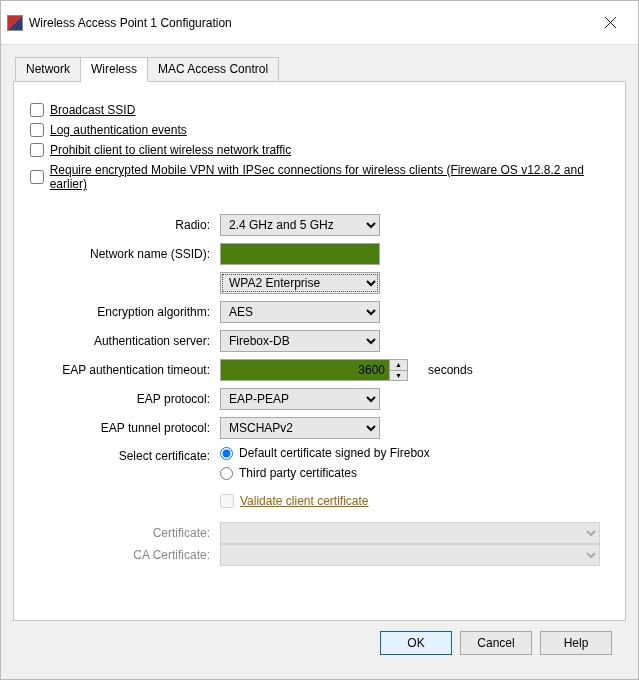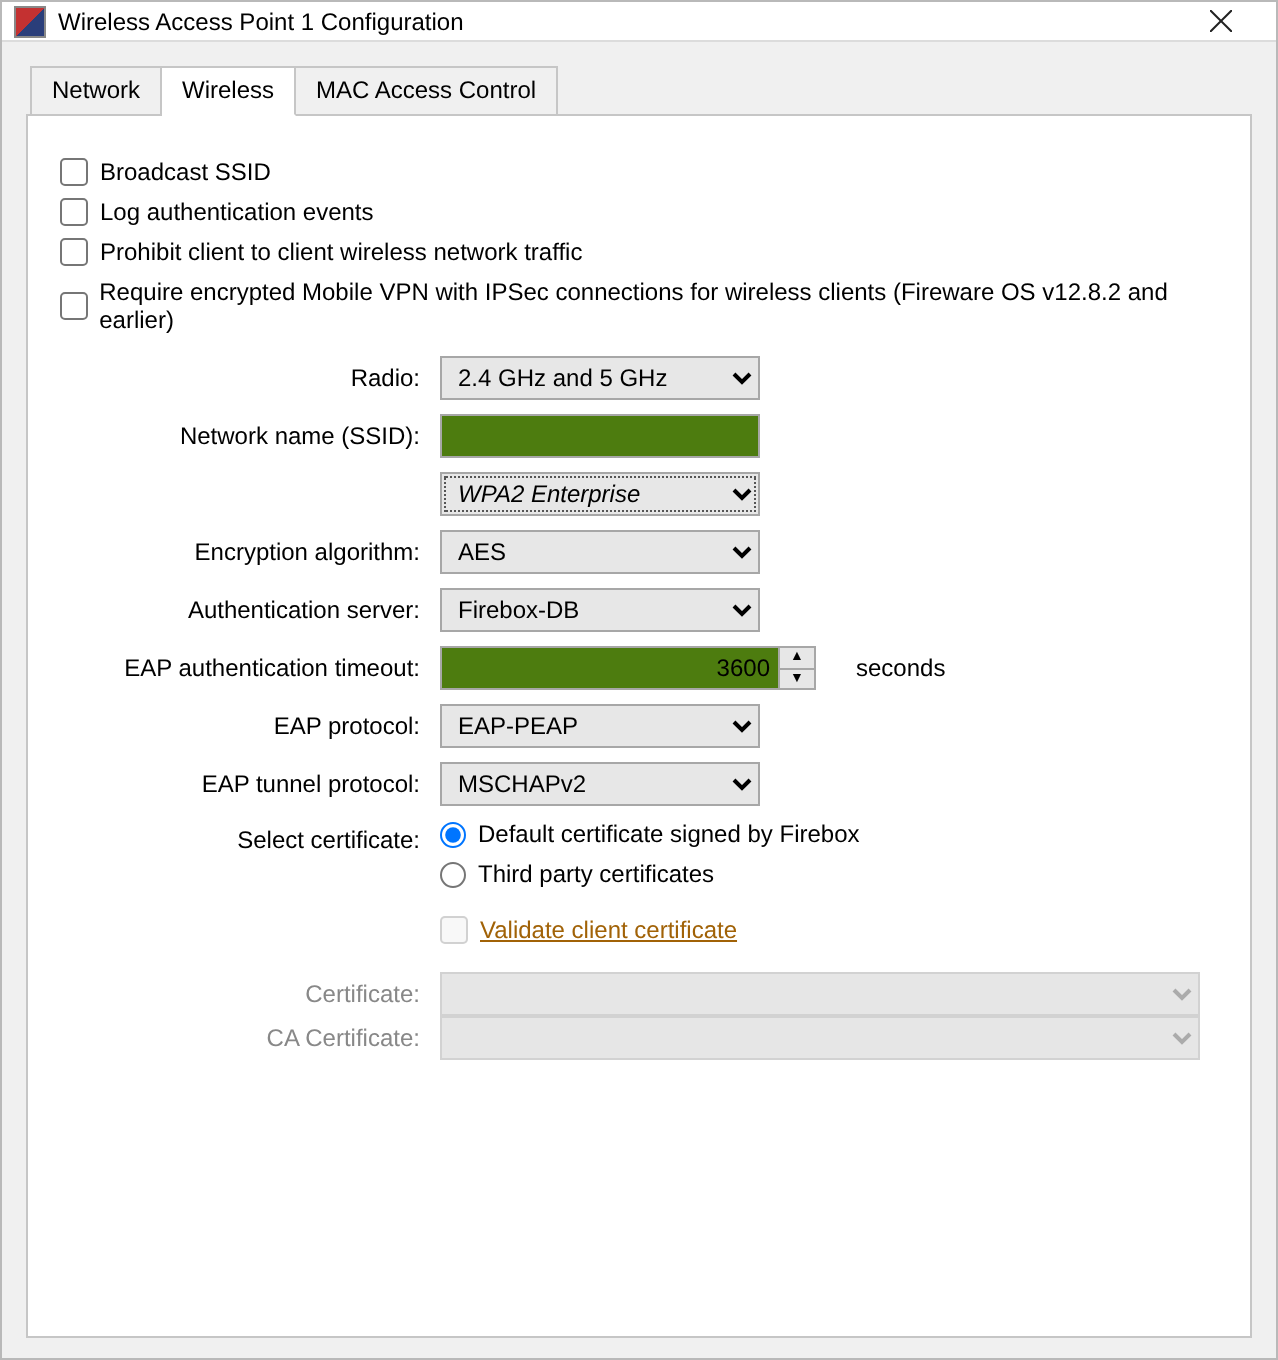--- a/index.html
+++ b/index.html
@@ -10,21 +10,21 @@
     background: #fff;
     color: #000;
   }
   .window {
     width: 639px; height: 680px;
     border: 1px solid #b9b9b9;
     background: #fff;
     display: flex; flex-direction: column;
   }
   .titlebar {
-    height: 20px;
+    height: 44px;
     display: flex; align-items: center;
     padding: 0 8px 0 6px;
     border-bottom: 1px solid #dcdcdc;
     background: #fff;
   }
   .titlebar .app-icon {
     width: 16px; height: 16px;
     margin-right: 6px;
     background: linear-gradient(135deg,#c43131 0 50%,#2a3e7a 50% 100%);
     border: 1px solid #888;
@@ -72,21 +72,21 @@
     margin-top: -1px;
     padding: 18px 16px 16px 16px;
     overflow: auto;
   }
   .check-row {
     display: flex; align-items: center;
     gap: 6px;
     padding: 3px 0;
     font-size: 12px;
   }
-  .group-checks { margin-bottom: 8px; }
+  .group-checks { margin-bottom: 20px; text-decoration: underline; }
   input[type=checkbox] {
     width: 14px; height: 14px;
     margin: 0;
     accent-color: #555;
   }
   .form-grid {
     display: grid;
     grid-template-columns: 190px 200px auto;
     row-gap: 7px;
     align-items: center;
@@ -201,21 +201,21 @@
       <div class="form-grid">
 
         <div class="fld-label">Radio:</div>
         <div class="ctl"><select><option>2.4 GHz and 5 GHz</option></select></div>
         <div class="extra"></div>
 
         <div class="fld-label">Network name (SSID):</div>
         <div class="ctl"><input type="text" value="" style=""></div>
         <div class="extra"></div>
 
-        <div class="ctl"><select style="outline:1px dotted #555; outline-offset:-3px;font-style:italic;"><option>WPA2 Enterprise</option></select></div>
+        <div class="ctl"><select style="outline:1px dotted #555; outline-offset:-3px;"><option>WPA2 Enterprise</option></select></div>
         <div class="extra"></div>
 
         <div class="fld-label">Encryption algorithm:</div>
         <div class="ctl"><select><option>AES</option></select></div>
         <div class="extra"></div>
 
         <div class="fld-label">Authentication server:</div>
         <div class="ctl"><select><option>Firebox-DB</option></select></div>
         <div class="extra"></div>
 
@@ -261,14 +261,19 @@
       <div class="cert-grid" style="margin-top:14px;">
         <div class="fld-label disabled">Certificate:</div>
         <select class="wide-select disabled" disabled=""><option></option></select>
 
         <div class="fld-label disabled">CA Certificate:</div>
         <select class="wide-select disabled" disabled=""><option></option></select>
       </div>
 
     </div>
 
+    <div class="footer">
+      <button class="btn primary">OK</button>
+      <button class="btn">Cancel</button>
+      <button class="btn">Help</button>
+    </div>
   </div>
 </div>
 
 </body></html>

